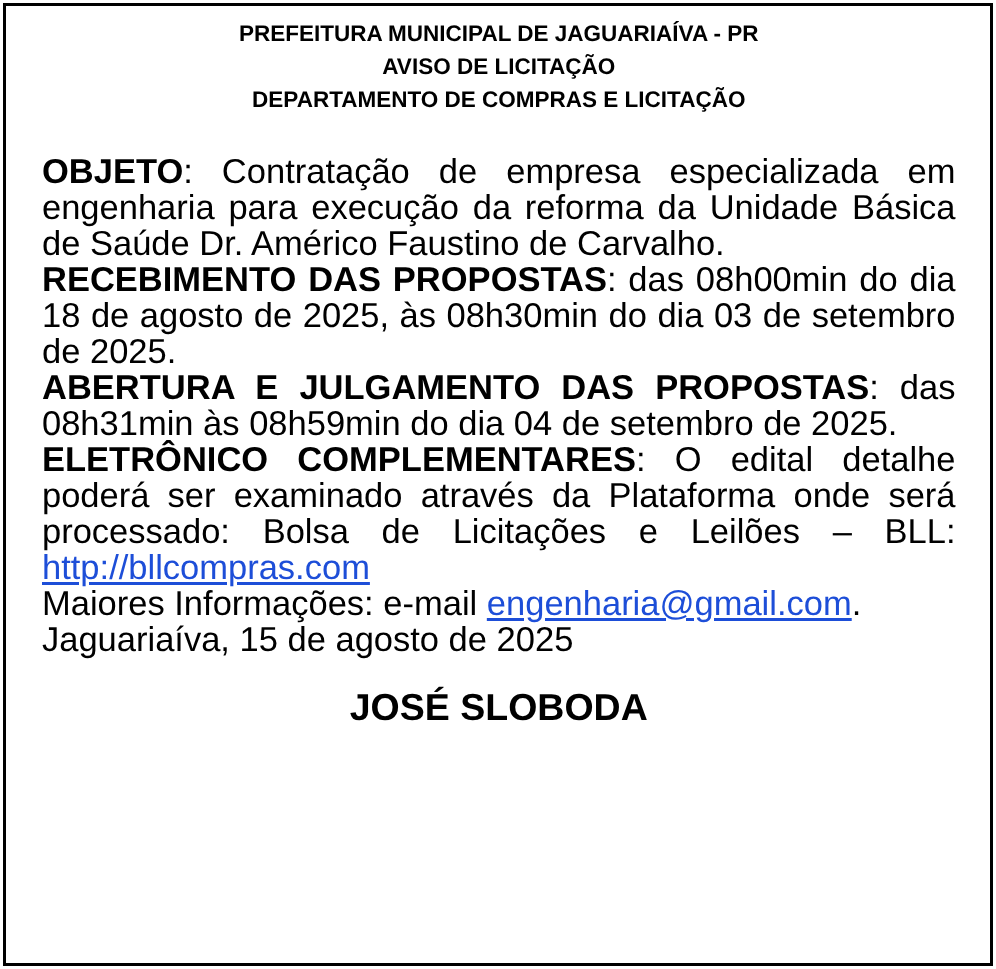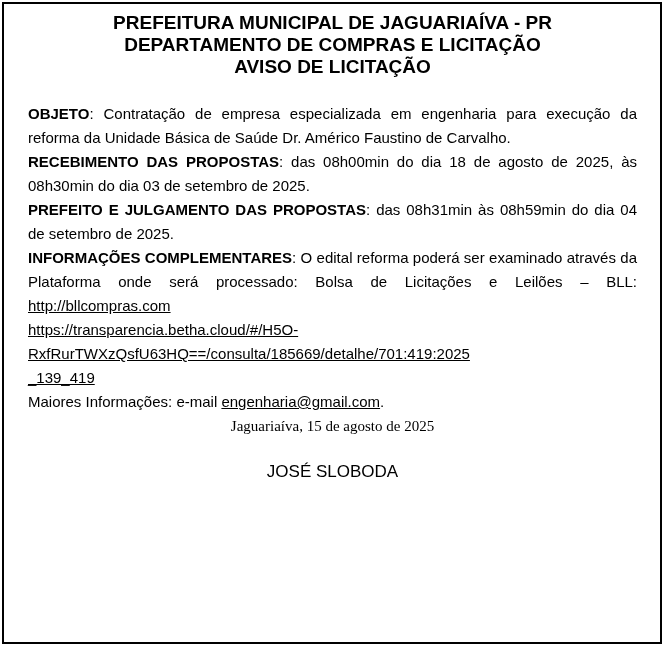--- a/index.html
+++ b/index.html
@@ -16,72 +16,71 @@
     position: absolute;
     left: 2px; top: 2px; right: 2px; bottom: 2px;
     border: 2px solid #000000;
     box-sizing: border-box;
     padding: 8px 23px 0 24px;
     overflow: hidden;
   }
   .header {
     text-align: center;
     font-weight: 700;
-    font-size: 19px;
+    font-size: 15px;
     line-height: 22px;
     letter-spacing: 0;
   }
   .bodytext {
     margin-top: 24px;
-    font-size: 15px;
+    font-size: 23px;
     line-height: 24px;
   }
   .bodytext p { margin: 0; text-align: justify; }
-  .bodytext p.center { text-align: center; font-family: Liberation Serif, serif; }
+  .bodytext p.center { text-align: left; }
   .bodytext b { font-weight: 700; }
   .link {
-    color: #000000;
+    color: #1d4ed8;
     text-decoration: underline;
     cursor: pointer;
     overflow-wrap: break-word;
   }
   .urlline { display: block; }
   .footer {
     margin-top: 23px;
     text-align: center;
-    font-weight: 400;
-    font-size: 17px;
+    font-weight: 700;
+    font-size: 25px;
     line-height: 22px;
   }
 </style>
 </head>
 <body>
 
 <div class="page">
   <div class="doc">
 
     <div class="header">
       <div>PREFEITURA MUNICIPAL DE JAGUARIAÍVA - PR</div>
+      <div>AVISO DE LICITAÇÃO</div>
       <div>DEPARTAMENTO DE COMPRAS E LICITAÇÃO</div>
-      <div>AVISO DE LICITAÇÃO</div>
     </div>
 
     <div class="bodytext">
 
       <p><b>OBJETO</b><span>: Contratação de empresa especializada em engenharia para execução da reforma da Unidade Básica de Saúde Dr. Américo Faustino de Carvalho.</span></p>
 
       <p><b>RECEBIMENTO DAS PROPOSTAS</b><span>: das 08h00min do dia 18 de agosto de 2025, às 08h30min do dia 03 de setembro de 2025.</span></p>
 
-      <p><b>PREFEITO E JULGAMENTO DAS PROPOSTAS</b><span>: das 08h31min às 08h59min do dia 04 de setembro de 2025.</span></p>
+      <p><b>ABERTURA E JULGAMENTO DAS PROPOSTAS</b><span>: das 08h31min às 08h59min do dia 04 de setembro de 2025.</span></p>
 
 
-      <p><b>INFORMAÇÕES COMPLEMENTARES</b><span>: O edital reforma poderá ser examinado através da Plataforma onde será processado: Bolsa de Licitações e Leilões – BLL: </span><a class="link">http://bllcompras.com</a></p>
+      <p><b>ELETRÔNICO COMPLEMENTARES</b><span>: O edital detalhe poderá ser examinado através da Plataforma onde será processado: Bolsa de Licitações e Leilões – BLL: </span><a class="link">http://bllcompras.com</a></p>
 
 
-      <p><a class="link"><span class="urlline">https://transparencia.betha.cloud/#/H5O-</span><span class="urlline">RxfRurTWXzQsfU63HQ==/consulta/185669/detalhe/701:419:2025</span><span class="urlline">_139_419</span></a></p>
 
       <p><span>Maiores Informações: e-mail </span><a class="link">engenharia@gmail.com</a><span>.</span></p>
 
       <p class="center">Jaguariaíva, 15 de agosto de 2025</p>
 
     </div>
 
     <div class="footer">
       <div>JOSÉ SLOBODA</div>
     </div>

